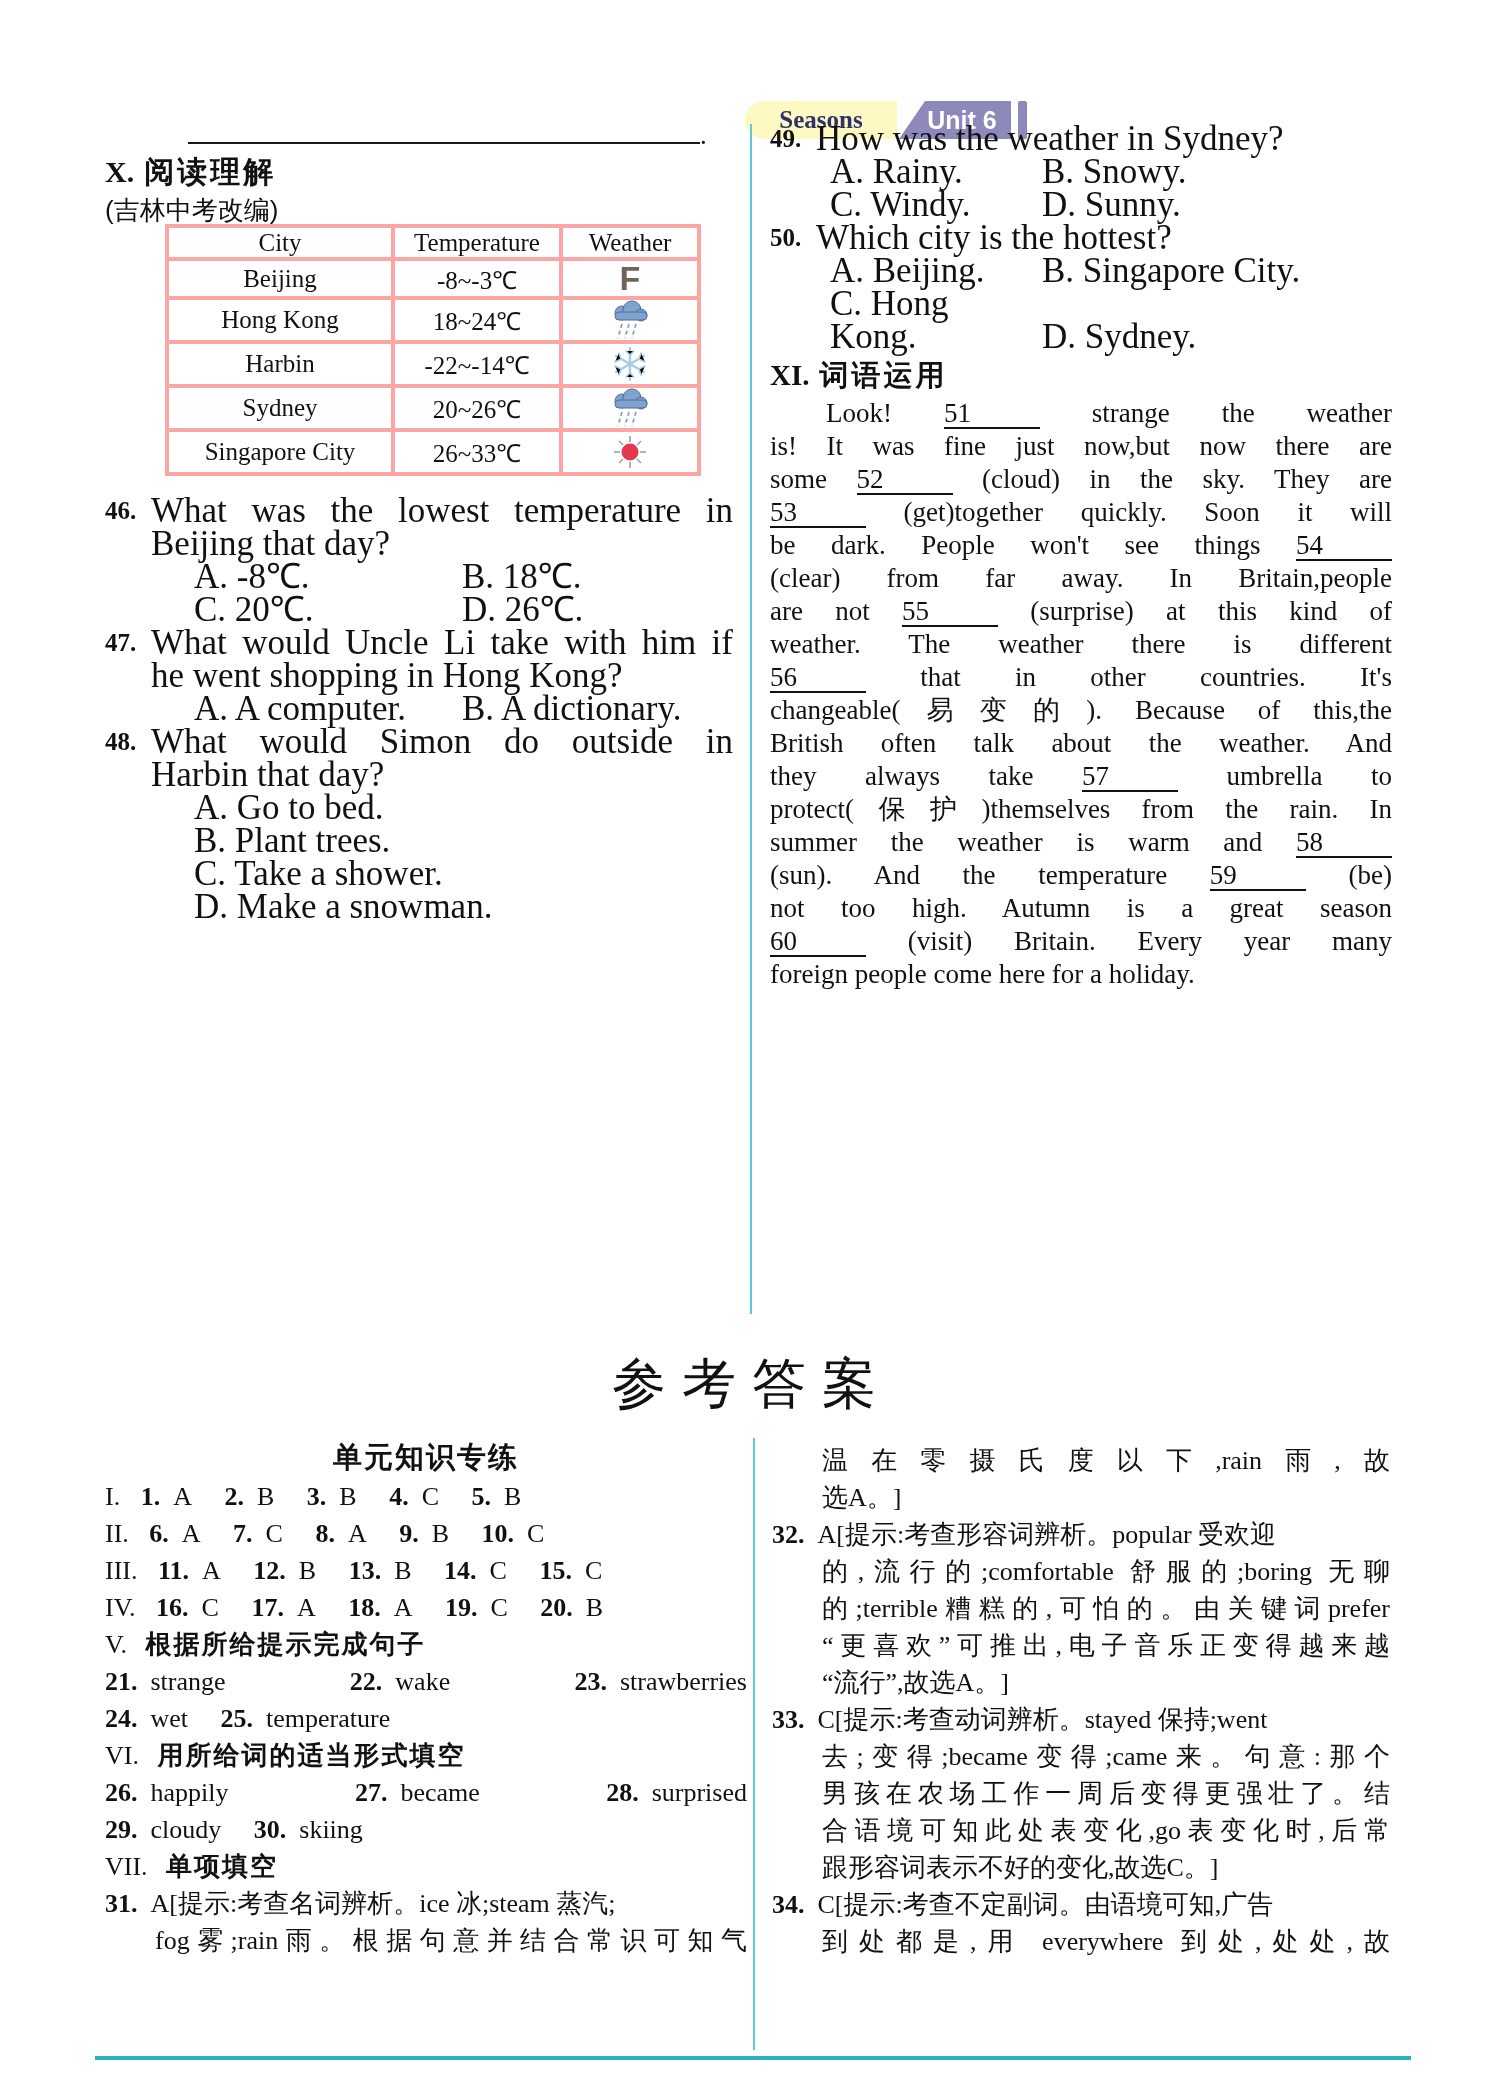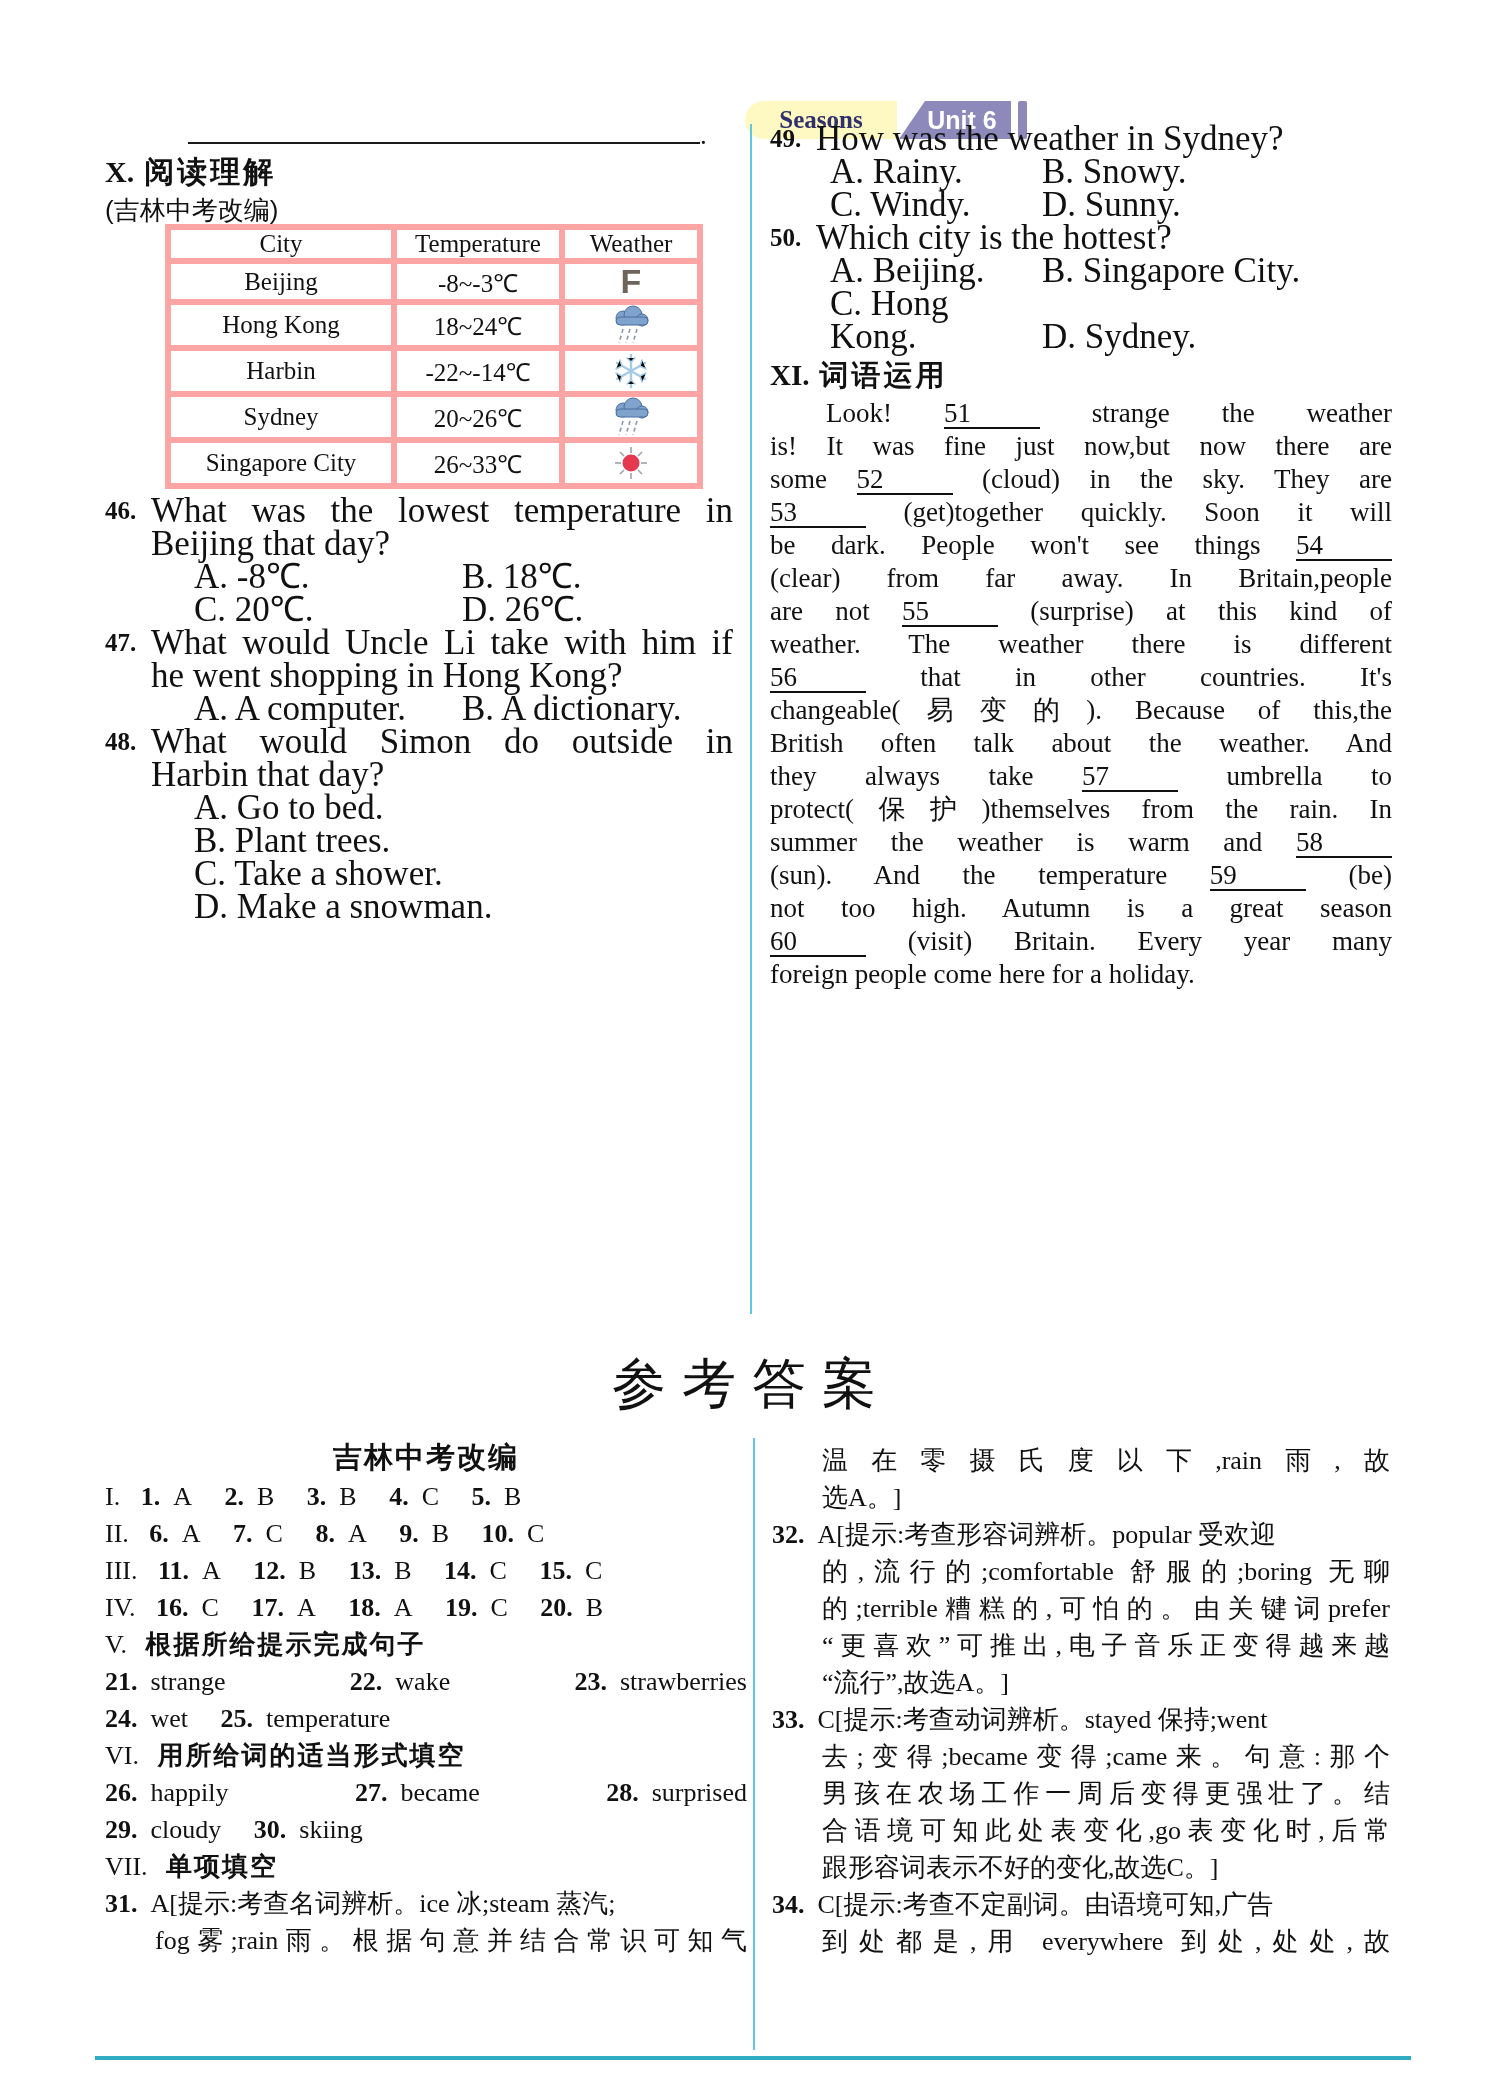--- a/index.html
+++ b/index.html
@@ -26,21 +26,21 @@
   
   .blankline{position:absolute;left:105px;top:118px;width:628px;font-size:27px;line-height:33px}
   .bl{display:inline-block;width:512px;height:26px;margin-left:83px;border-bottom:2px solid #1a1a1a}
   .secx{position:absolute;left:105px;top:154px;font-size:30px;font-weight:bold;line-height:36px}
   .secx-sub{position:absolute;left:105px;top:194px;font-size:26px;line-height:32px;font-family:"Liberation Sans",sans-serif}
   .sec-num{font-family:"Liberation Serif",serif;margin-right:10px}
   .sec-cn{font-family:"Liberation Sans",sans-serif;letter-spacing:3px}
 
   table.wtable{position:absolute;left:165px;top:224px;border-collapse:collapse;table-layout:fixed}
   .wtable col.c1{width:226px}.wtable col.c2{width:168px}.wtable col.c3{width:138px}
-  .wtable th,.wtable td{border:6px solid #fca5a5;text-align:center;vertical-align:middle;
+  .wtable th,.wtable td{border:4px solid #fca5a5;text-align:center;vertical-align:middle;
     height:33px;font-size:25px;font-weight:normal;padding:0}
   .icon-f{font-family:"Liberation Sans",sans-serif;font-weight:bold;font-size:34px;color:#6f6459;line-height:1}
   .wtable svg{vertical-align:middle}
 
   .questions-left{position:absolute;left:105px;top:494px;width:628px}
   .col-right{position:absolute;left:770px;top:122px;width:622px}
   .q{position:relative}
   .qnum{position:absolute;left:0;top:0;font-weight:bold;font-size:25px;line-height:33px}
   .qbody{margin-left:46px}
   .qline{font-size:35px;line-height:33px}
@@ -251,21 +251,21 @@
         <div class="p-line">summer the weather is warm and <span class="blank">58</span></div>
         <div class="p-line">(sun). And the temperature <span class="blank">59</span> (be)</div>
         <div class="p-line">not too high. Autumn is a great season</div>
         <div class="p-line"><span class="blank">60</span> (visit) Britain. Every year many</div>
         <div class="p-line nojust">foreign people come here for a holiday.</div>
       </div>
   </div>
 
   <div class="ans-title">参考答案</div>
   <div class="ans-left">
-    <div class="ans-sub">吉林中考改编</div>
+    <div class="ans-sub">单元知识专练</div>
     <div>
         <div class="ans-line"><span class="rn">I.</span> <span class="pr"><span class="n">1.</span><span class="v">A</span></span> <span class="pr"><span class="n">2.</span><span class="v">B</span></span> <span class="pr"><span class="n">3.</span><span class="v">B</span></span> <span class="pr"><span class="n">4.</span><span class="v">C</span></span> <span class="pr"><span class="n">5.</span><span class="v">B</span></span> </div>
         <div class="ans-line"><span class="rn">II.</span> <span class="pr"><span class="n">6.</span><span class="v">A</span></span> <span class="pr"><span class="n">7.</span><span class="v">C</span></span> <span class="pr"><span class="n">8.</span><span class="v">A</span></span> <span class="pr"><span class="n">9.</span><span class="v">B</span></span> <span class="pr"><span class="n">10.</span><span class="v">C</span></span> </div>
         <div class="ans-line"><span class="rn">III.</span> <span class="pr"><span class="n">11.</span><span class="v">A</span></span> <span class="pr"><span class="n">12.</span><span class="v">B</span></span> <span class="pr"><span class="n">13.</span><span class="v">B</span></span> <span class="pr"><span class="n">14.</span><span class="v">C</span></span> <span class="pr"><span class="n">15.</span><span class="v">C</span></span> </div>
         <div class="ans-line"><span class="rn">IV.</span> <span class="pr"><span class="n">16.</span><span class="v">C</span></span> <span class="pr"><span class="n">17.</span><span class="v">A</span></span> <span class="pr"><span class="n">18.</span><span class="v">A</span></span> <span class="pr"><span class="n">19.</span><span class="v">C</span></span> <span class="pr"><span class="n">20.</span><span class="v">B</span></span> </div>
         <div class="ans-line"><span class="rn">V.</span> <span class="cb">根据所给提示完成句子</span> </div>
         <div class="ans-line spread">
           <span class="pr"><span class="n">21.</span><span class="v">strange</span></span> 
           <span class="pr"><span class="n">22.</span><span class="v">wake</span></span> 
           <span class="pr"><span class="n">23.</span><span class="v">strawberries</span></span> 

